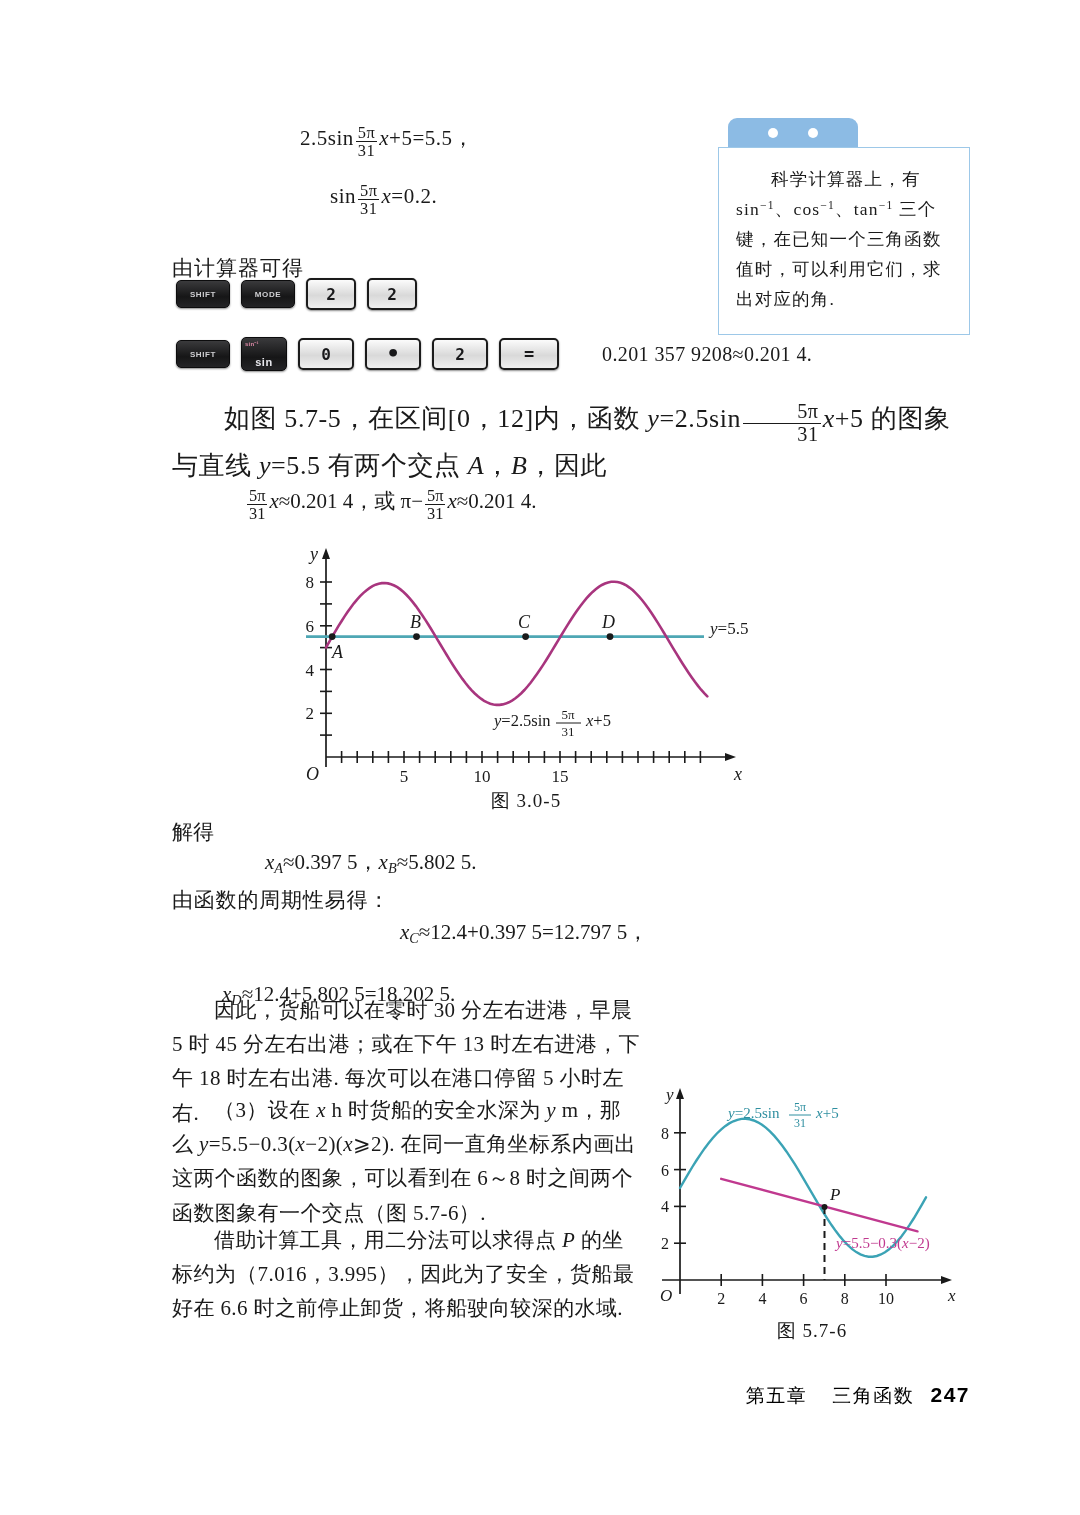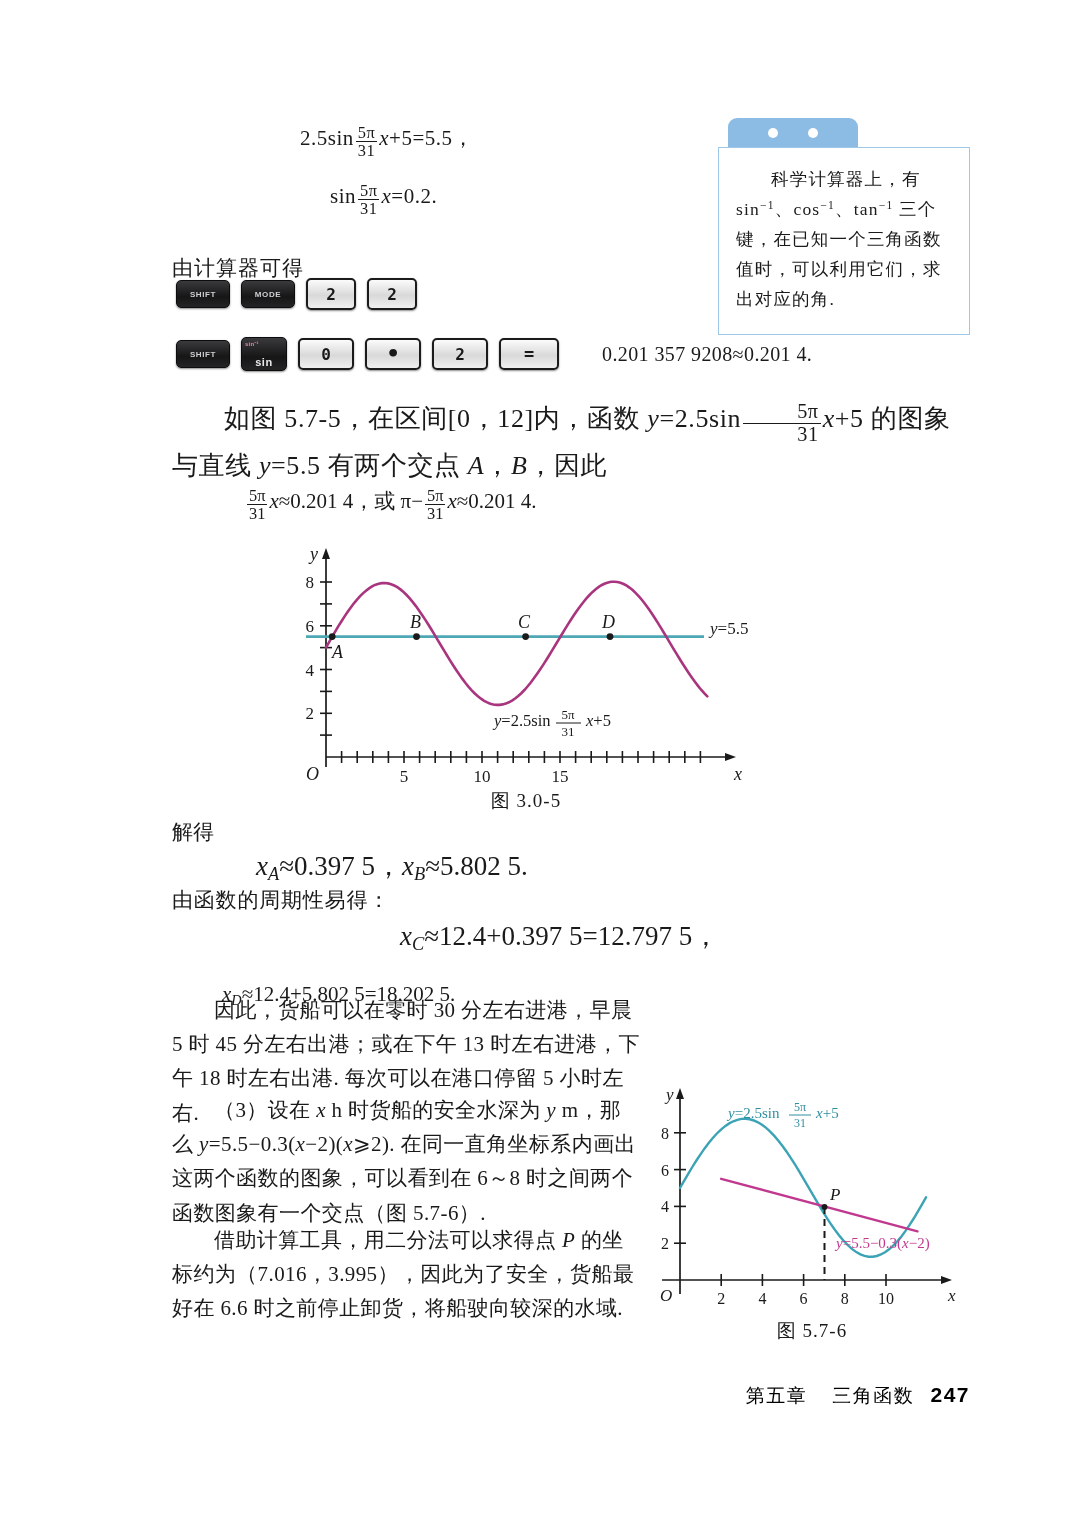--- a/index.html
+++ b/index.html
@@ -86,23 +86,23 @@
     text-indent:2em;
     font-family:"Liberation Serif","DejaVu Serif",serif;
   }
 
   
   .para{position:absolute;font-size:26px;line-height:1.62;letter-spacing:.6px;}
   .p-fig55{left:172px;top:398px;width:800px;text-indent:2em;}
   .eq3{position:absolute;left:245px;top:487px;font-size:21px;}
 
   .p-jiede{position:absolute;left:172px;top:818px;font-size:21px;}
-  .eq4{position:absolute;left:256px;top:848px;font-size:27px;}
+  .eq4{position:absolute;left:265px;top:848px;font-size:21px;}
   .p-zhouqi{position:absolute;left:172px;top:886px;font-size:21px;letter-spacing:.8px;}
-  .eq5{position:absolute;left:400px;top:918px;font-size:27px;}
+  .eq5{position:absolute;left:400px;top:918px;font-size:21px;}
   .eq6{position:absolute;left:222px;top:954px;font-size:21px;margin-top:28px;}
 
   .p-col{position:absolute;left:172px;width:470px;font-size:21px;line-height:1.63;letter-spacing:.4px;}
   .p-c1{top:993px;text-indent:2em;}
   .p-c2{top:1093px;text-indent:2em;}
   .p-c3{top:1223px;text-indent:2em;}
 
   
   .figwrap{position:absolute;}
   .fig1{left:296px;top:542px;}

